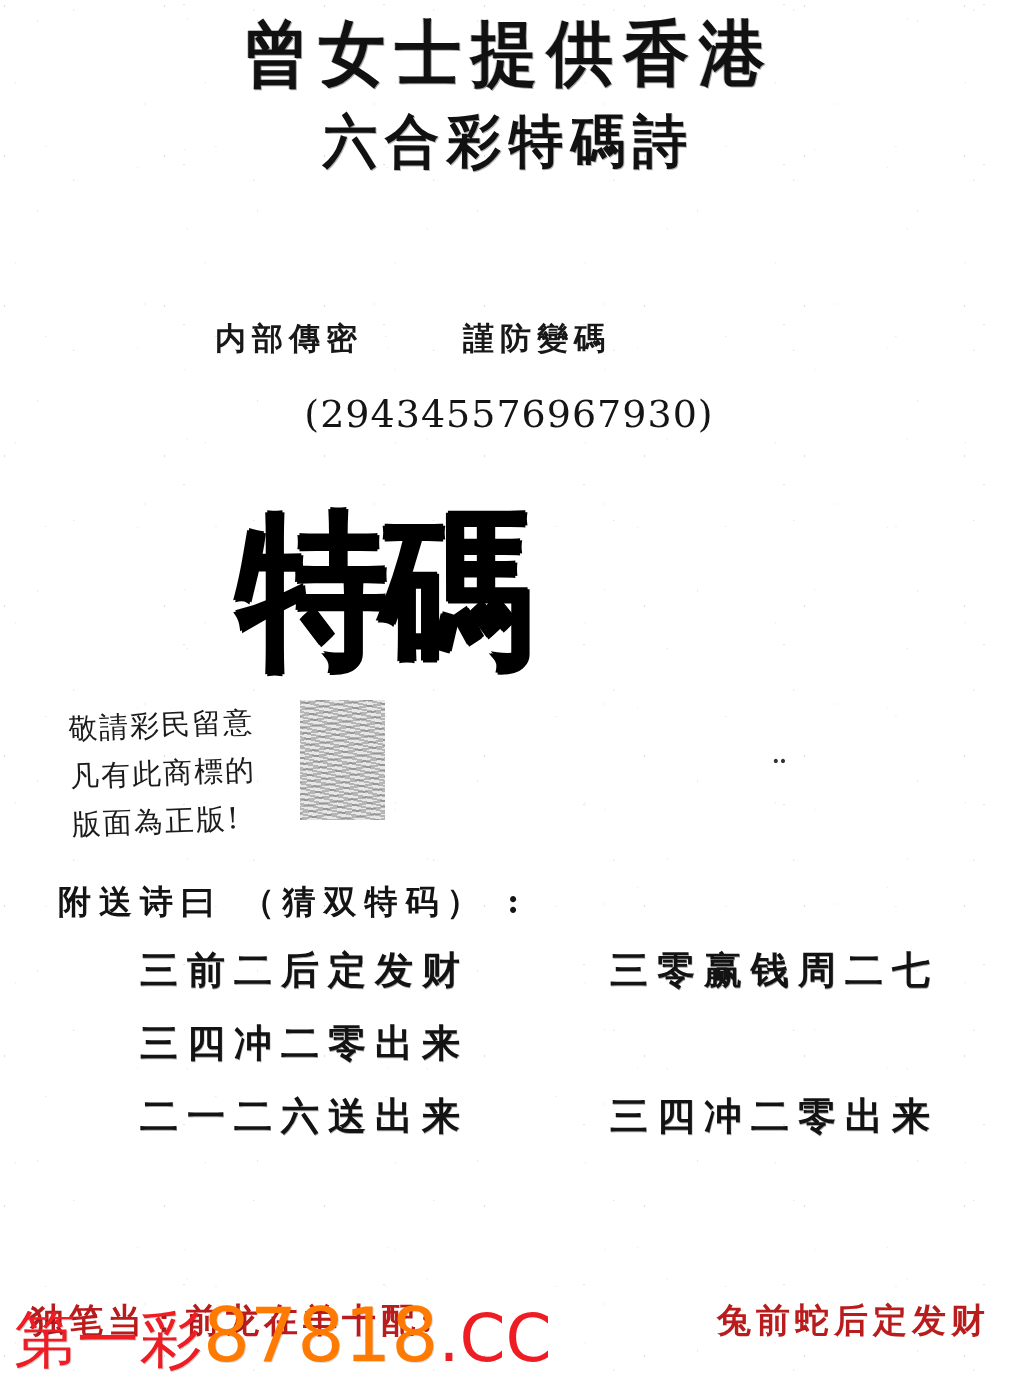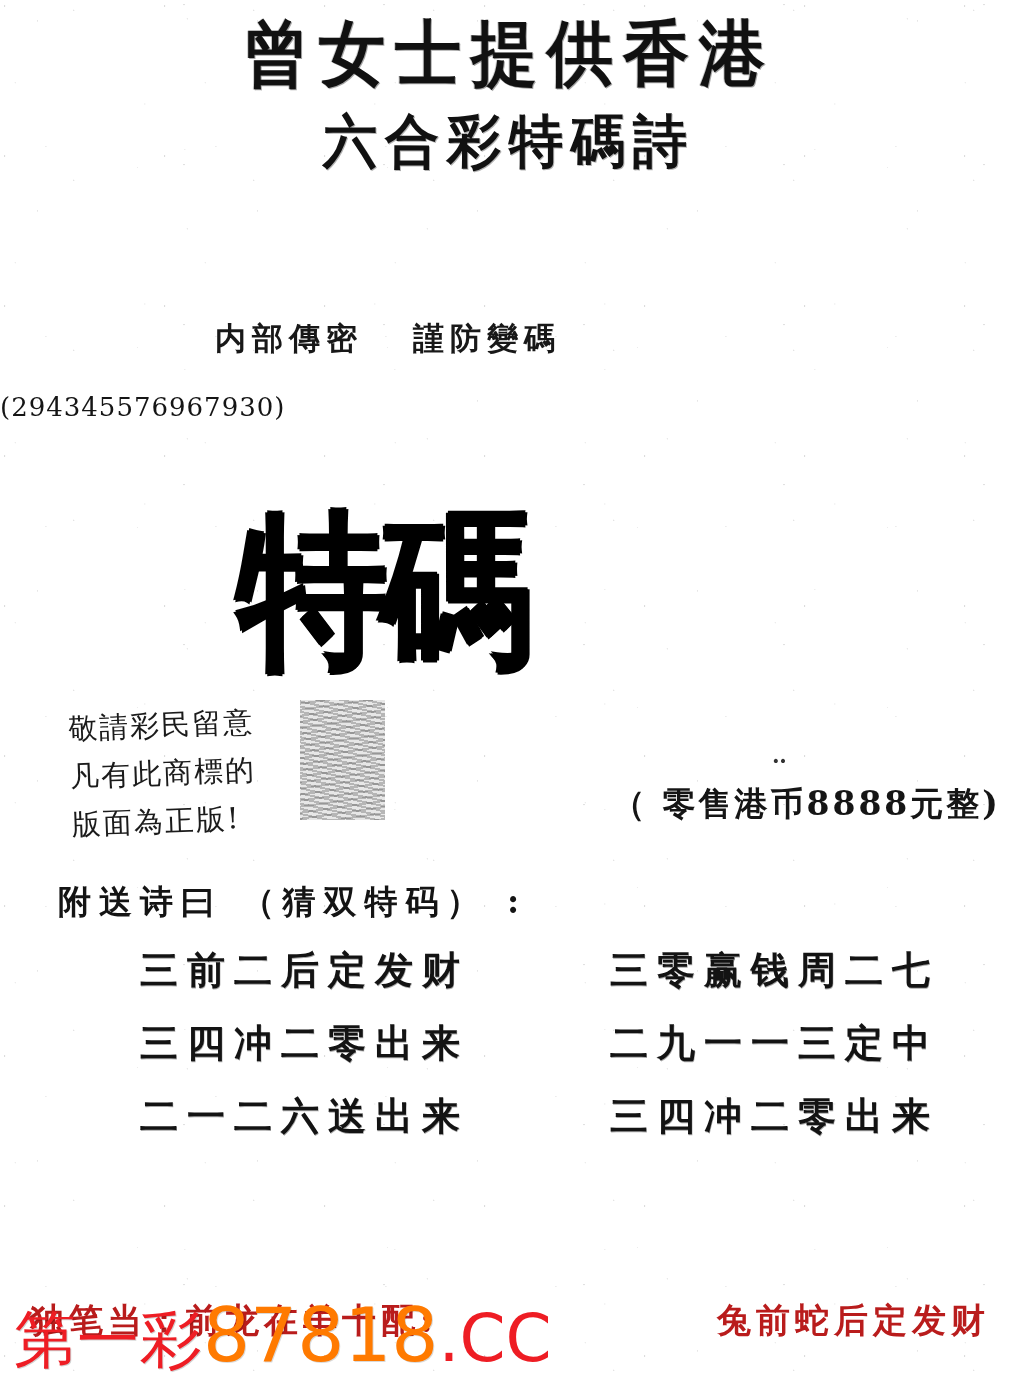--- a/index.html
+++ b/index.html
@@ -73,35 +73,35 @@
   }
 
   
   .sub-row {
     position: absolute;
     top: 318px;
     left: 215px;
     width: 600px;
     display: flex;
     justify-content: flex-start;
-    gap: 50px;
+    gap: 100px;
     font-family: "DejaVu Serif", serif;
     font-weight: bold;
     font-size: 31px;
     letter-spacing: 6px;
     color: #181818;
   }
   .serial {
     position: absolute;
     top: 392px;
     left: 0;
     width: 100%;
-    text-align: left;
-    font-family: "DejaVu Serif", serif;
-    font-size: 26px;
+    text-align: center;
+    font-family: "DejaVu Serif", serif;
+    font-size: 38px;
     letter-spacing: 1px;
     color: #151515;
   }
 
   
   .seal {
     position: absolute;
     top: 505px;
     left: 232px;
     width: 300px;
@@ -274,33 +274,31 @@
   <div class="stamp-smudge"></div>
 
   <div class="hand-note">
     <div>敬請彩民留意</div>
     <div>凡有此商標的</div>
     <div>版面為正版!</div>
   </div>
 
   <div class="price">
     <span class="dots">‥</span>
-    <span>（ 零售港币8888元整)</span>
   </div>
 
   <div class="poem-header">附送诗曰 （猜双特码） :</div>
 
   <div class="poem">
     <div class="poem-row">
       <div class="poem-cell left">三前二后定发财</div>
       <div class="poem-cell right">三零赢钱周二七</div>
     </div>
     <div class="poem-row">
       <div class="poem-cell left">三四冲二零出来</div>
-      <div class="poem-cell right">二九一一三定中</div>
     </div>
     <div class="poem-row">
       <div class="poem-cell left">二一二六送出来</div>
       <div class="poem-cell right">三四冲二零出来</div>
     </div>
   </div>
 
   <div class="footer-line">
     <span>独笔当：前龙在羊十配:</span>
     <span>兔前蛇后定发财</span>

